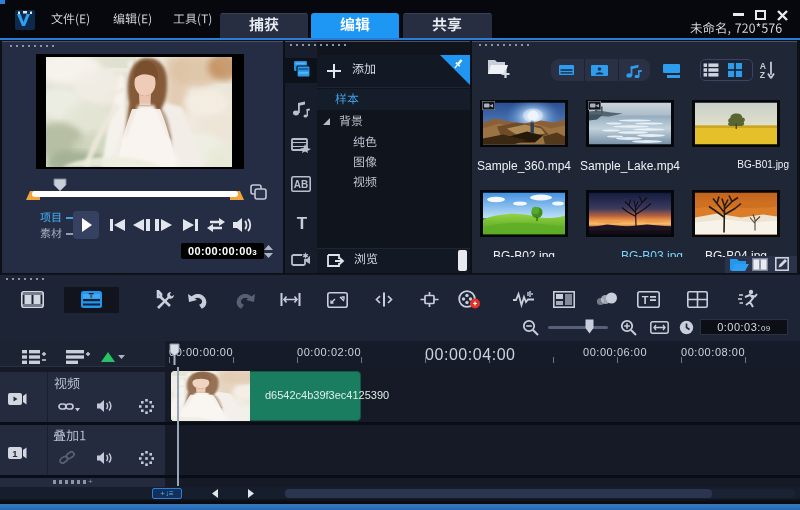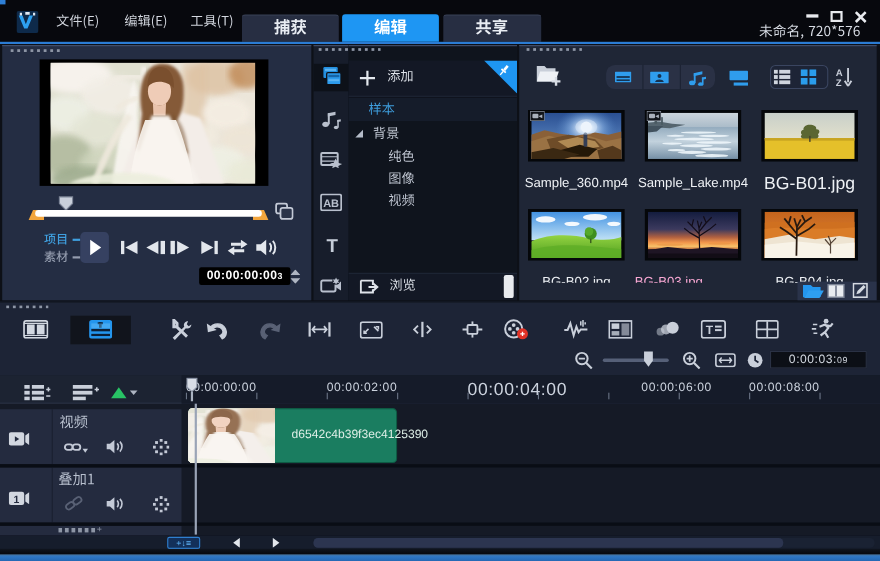--- a/index.html
+++ b/index.html
@@ -439,21 +439,21 @@
             </linearGradient>
           </defs>
 <rect width="82" height="24" fill="url(#b1s)"></rect>
 <rect y="23" width="82" height="19" fill="#e5c02a"></rect>
 <rect y="23" width="82" height="2.4" fill="#c8a422"></rect>
 <path d="M41 11 C37 11 35 13.5 35.5 15.5 C33 16 32.5 18.5 34 20 C32 21.5 33.5 23.5 36 23.5 L46 23.5 C49 23.5 50 21 48.5 19.5 C51 18 50 14.5 47 15 C47.5 12.5 45 11 41 11 Z" fill="#5a6632"></path>
 <rect x="40.6" y="21" width="1.3" height="5.5" fill="#46422a"></rect>
         </svg>
       </g>
     </svg>
-<div class="ab" style="left:211px;top:64px;width:106px;text-align:center;color:#eef1f5;font-size:16px">BG-B01.jpg</div>
+<div class="ab" style="left:211px;top:64px;width:106px;text-align:right;color:#eef1f5;font-size:10px">BG-B01.jpg</div>
 <svg class="ab" style="left:8px;top:95px" width="88" height="47" viewBox="0 0 88 47">
       <rect x="0" y="0" width="88" height="47" fill="#05070a"></rect>
       <g transform="translate(3,2.5)">
         <svg width="82" height="42" viewBox="0 0 82 42" preserveAspectRatio="none">
 <defs>
             <linearGradient id="b2s" x1="0" y1="0" x2="0" y2="1">
               <stop offset="0" stop-color="#4292e2"></stop>
               <stop offset="1" stop-color="#c2e2f6"></stop>
             </linearGradient>
 <linearGradient id="b2g" x1="0" y1="0" x2="0" y2="1">
@@ -498,21 +498,21 @@
 <g stroke="#120c18" fill="none" stroke-width="1.1">
 <path d="M47 34 L46.5 15 M46.6 20 L40 13 M46.6 18 L53 10 M46.8 24 L38 19 M46.7 22 L56 16 M40 13 L36 9 M40 13 L41.5 7 M53 10 L50.5 4 M53 10 L58 5 M56 16 L62 11 M38 19 L33 15 M46.5 15 L45 8 M46.5 15 L49 9"></path>
           </g>
 <g fill="#e8903f" opacity="0.5">
             <ellipse cx="20" cy="30" rx="12" ry="1.2"></ellipse>
             <ellipse cx="65" cy="29" rx="10" ry="1"></ellipse>
           </g>
         </svg>
       </g>
     </svg>
-<div class="ab" style="left:105px;top:154px;width:106px;text-align:left;color:#f9a8d4;font-size:12px">BG-B03.jpg</div>
+<div class="ab" style="left:105px;top:154px;width:106px;text-align:right;color:#7dd3fc;font-size:12px">BG-B03.jpg</div>
 <svg class="ab" style="left:220px;top:95px" width="88" height="47" viewBox="0 0 88 47">
       <rect x="0" y="0" width="88" height="47" fill="#05070a"></rect>
       <g transform="translate(3,2.5)">
         <svg width="82" height="42" viewBox="0 0 82 42" preserveAspectRatio="none">
 <defs>
             <linearGradient id="b4s" x1="0" y1="0" x2="0" y2="1">
               <stop offset="0" stop-color="#c4641c"></stop>
               <stop offset="1" stop-color="#e89040"></stop>
             </linearGradient>
           </defs>

